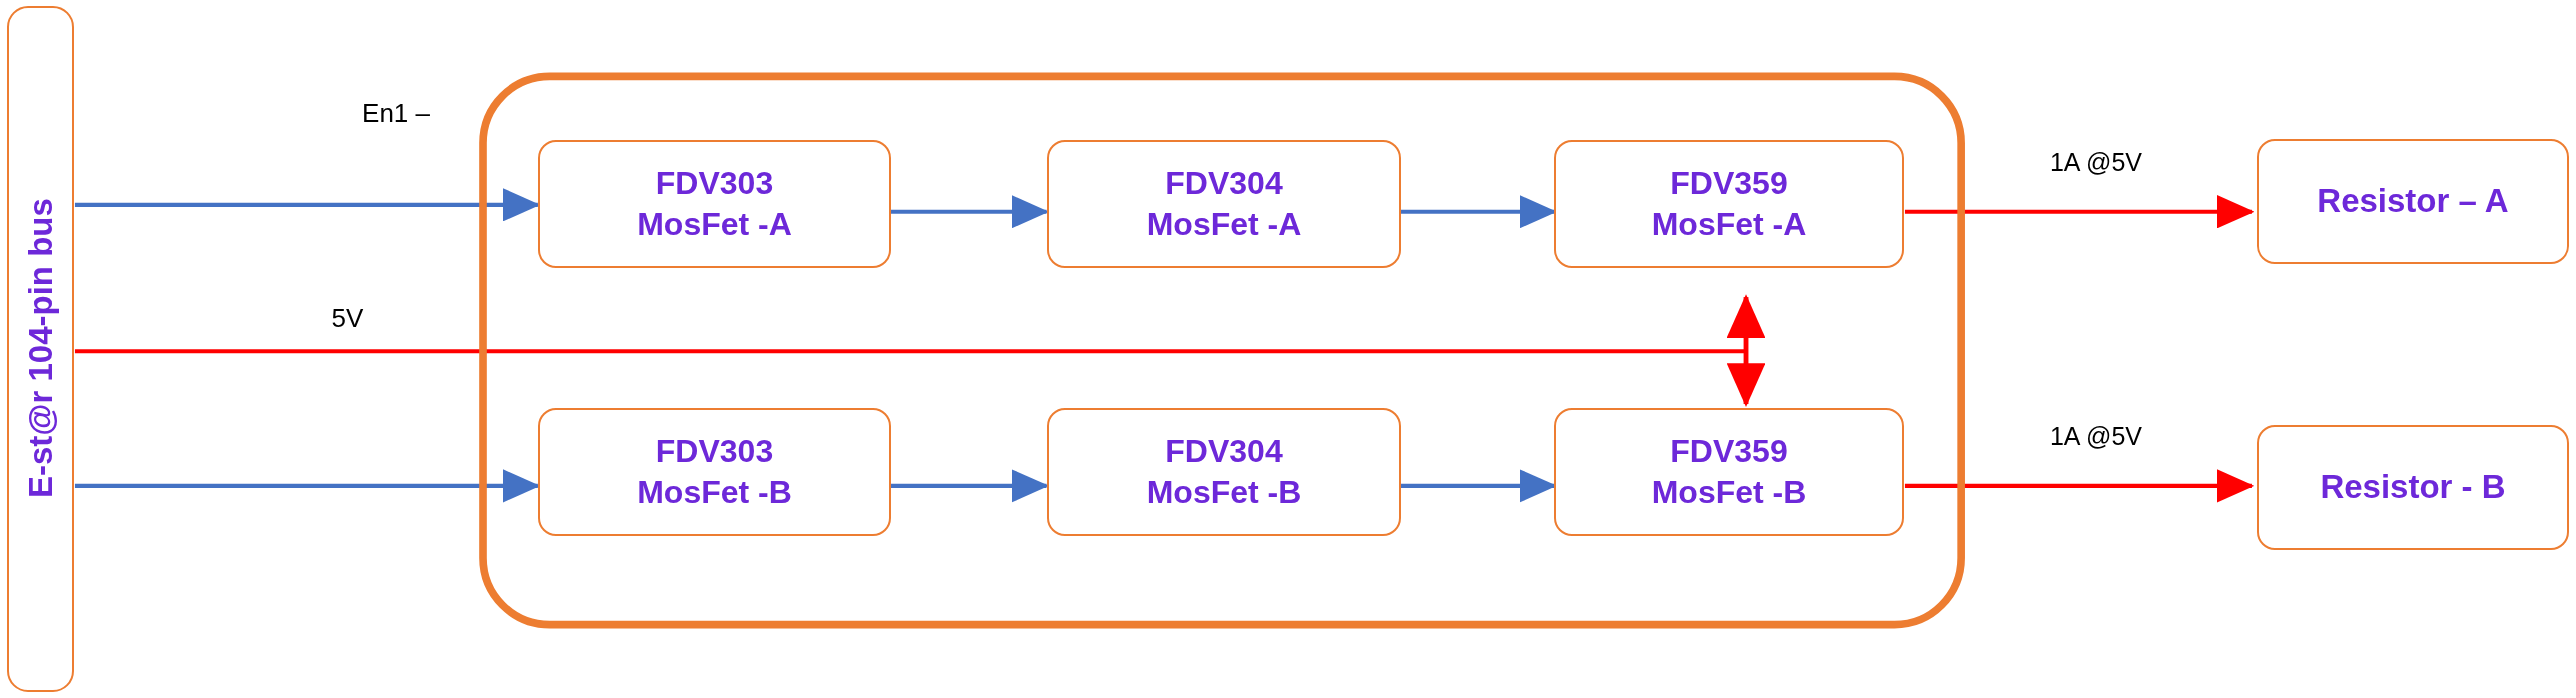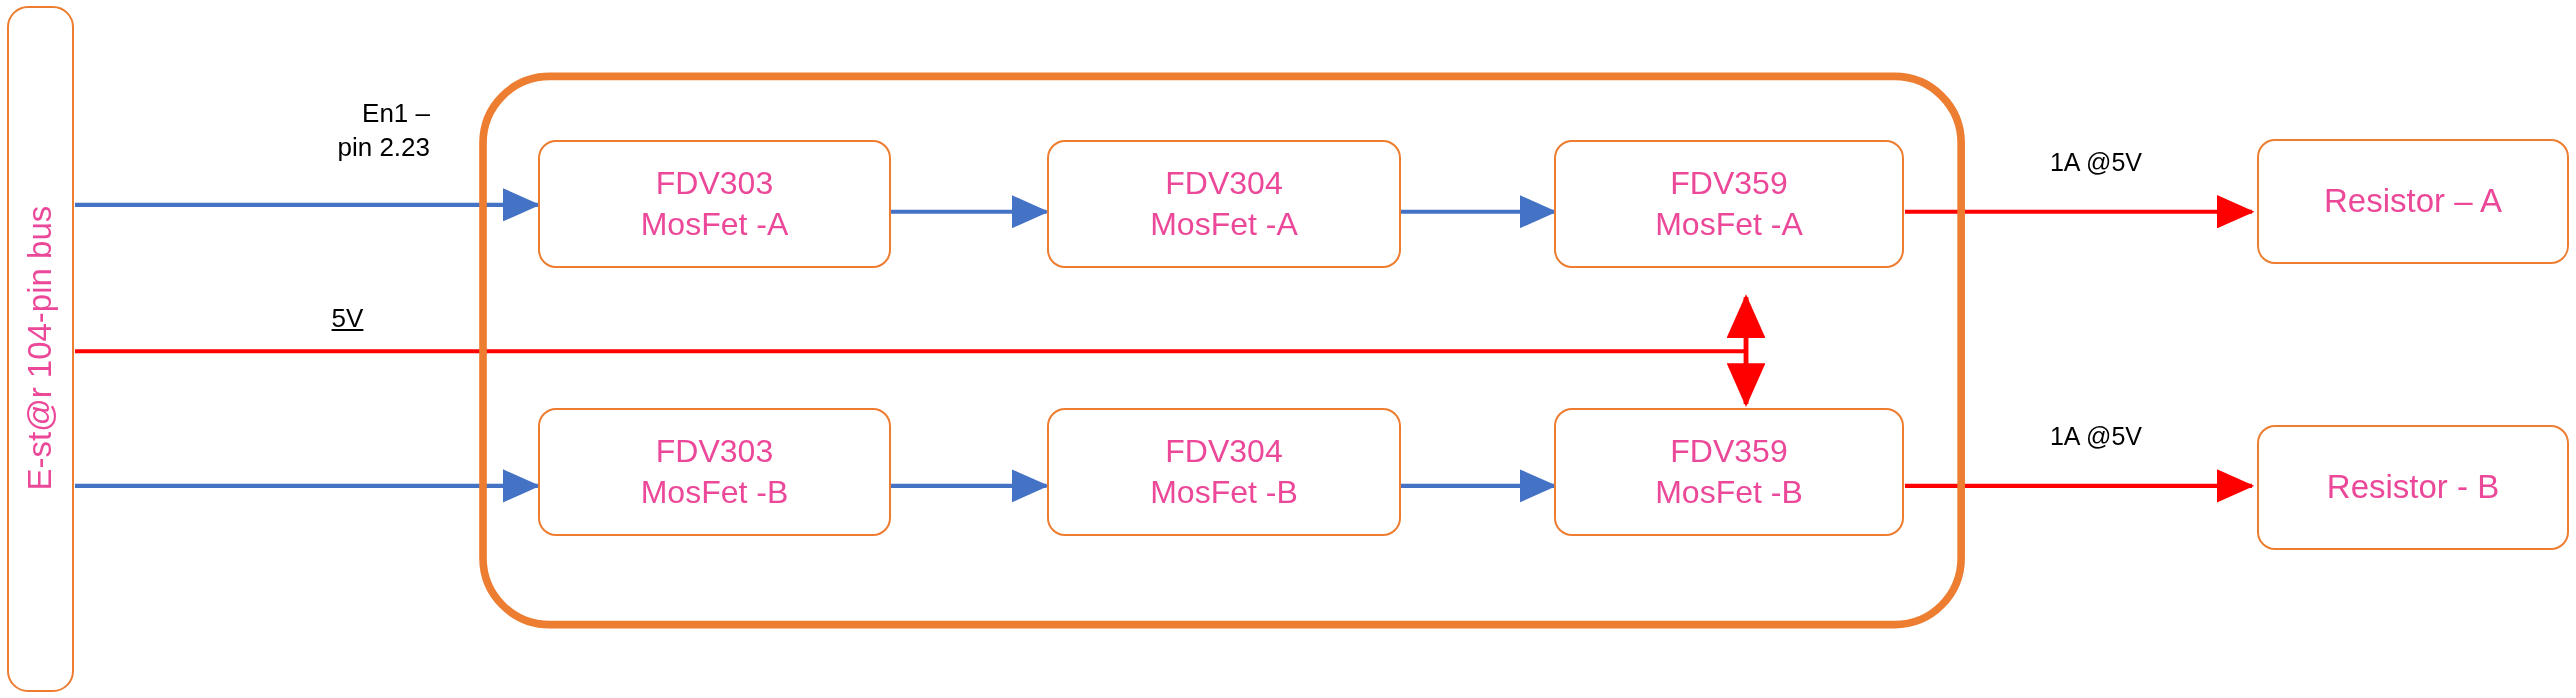--- a/index.html
+++ b/index.html
@@ -28,24 +28,25 @@
   .node {
     position: absolute;
     box-sizing: border-box;
     background: #ffffff;
     border: 2.1px solid #ED7D31;
     border-radius: 18px;
     display: flex;
     flex-direction: column;
     align-items: center;
     justify-content: center;
-    color: #ec4899;
+    color: #6d28d9;
     font-size: 32px;
     line-height: 1.28;
     white-space: nowrap;
+    font-weight: bold;
   }
   .node .ln {
     display: block;
   }
   #bus-node {
     left: 7px;
     top: 5.6px;
     width: 67px;
     height: 686px;
     border-width: 2.8px;
@@ -147,27 +148,26 @@
   <div class="node" style="left:2257px; top:139px; width:312px; height:125px; font-size:33px;">
     <span class="ln">Resistor – A</span>
   </div>
 
   <div class="node" style="left:2257px; top:425px; width:312px; height:125px; font-size:33px;">
     <span class="ln">Resistor - B</span>
   </div>
 
   <div class="label two-line" style="left:194px; top:97px; width:236px;text-align:right;">
     <div>En1 –</div>
-    <div>pin 2.23</div>
   </div>
 
   <div class="label two-line" style="left:194px; top:498px; width:236px;">
   </div>
 
-  <div class="label" style="left:278px; top:302px; width:139px;text-decoration:underline;">
+  <div class="label" style="left:278px; top:302px; width:139px;">
     <span>5V</span>
   </div>
 
   <div class="label" style="left:1992px; top:146px; width:208px; font-size:25px;">
     <span>1A @5V</span>
   </div>
 
   <div class="label" style="left:1992px; top:420px; width:208px; font-size:25px;">
     <span>1A @5V</span>
   </div>

